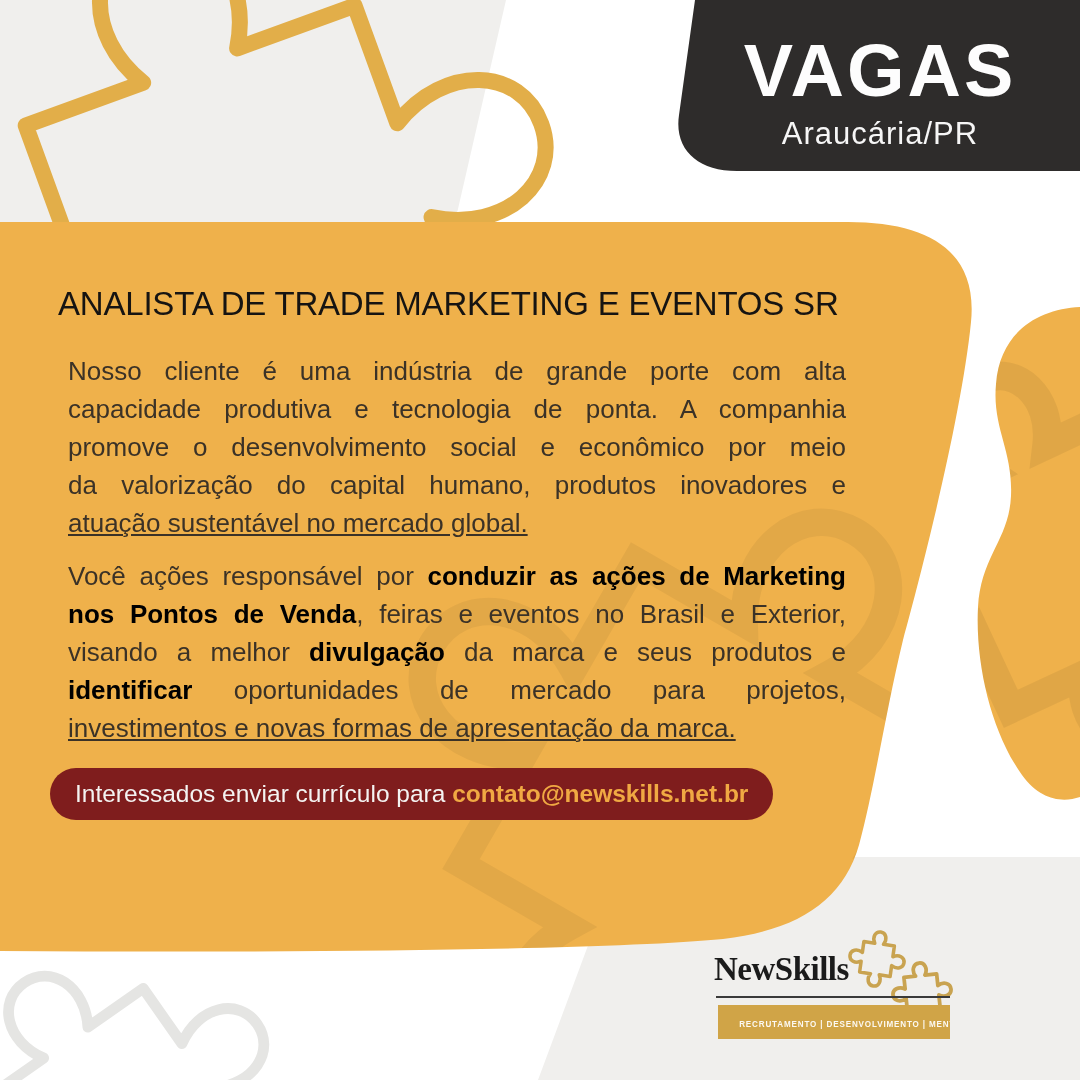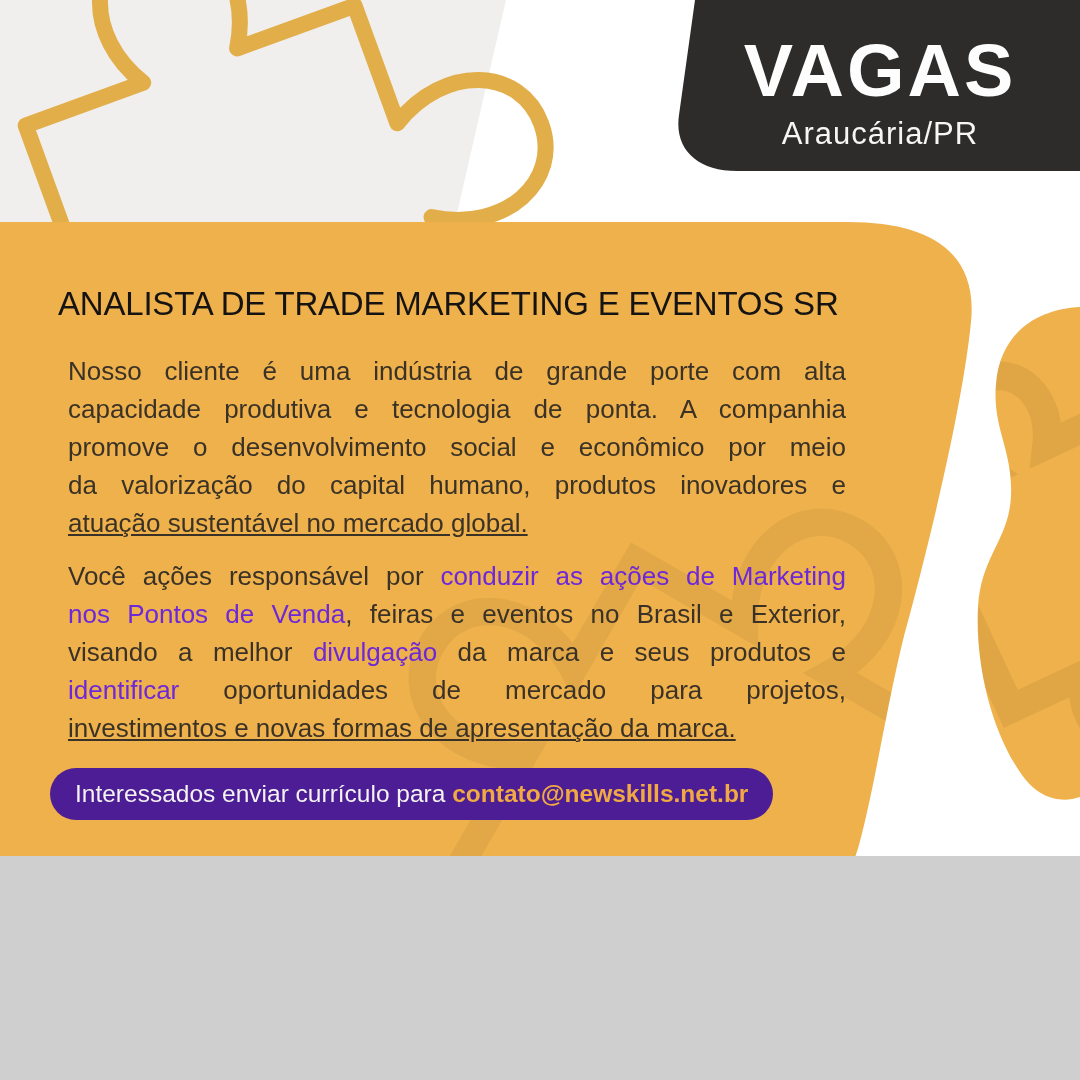--- a/index.html
+++ b/index.html
@@ -1,17 +1,17 @@
 <!DOCTYPE html>
 <html><head>
 <meta charset="utf-8">
 <style>
   html,body{margin:0;padding:0;background:#cfcfcf;}
   .canvas{
-    position:relative;width:1080px;height:856px;overflow:hidden;
+    position:relative;width:1080px;height:1080px;overflow:hidden;
     background:#ffffff;
     font-family:"Liberation Sans","DejaVu Sans",sans-serif;
   }
   .bg-svg{position:absolute;left:0;top:0;width:1080px;height:1080px;}
 
   
   .badge-text{
     position:absolute;left:700px;top:34px;width:360px;
     text-align:center;color:#ffffff;pointer-events:none;
   }
@@ -28,26 +28,26 @@
     font-size:33px;font-weight:400;letter-spacing:-0.2px;line-height:42px;
     color:#161412;
   }
 
   
   .para{position:absolute;left:68px;width:778px;color:#3b3227;font-size:26px;}
   .para-about{top:352px;}
   .para-resp{top:557px;}
   .jl{line-height:38px;height:38px;text-align:justify;text-align-last:justify;white-space:normal;}
   .jl-last{text-align-last:left;text-decoration:underline;}
-  .b{font-weight:400;color:#6d28d9;}
+  .b{font-weight:700;color:#000000;}
 
   
   .pill{
     position:absolute;left:50px;top:768px;height:52px;line-height:52px;
-    background:#4c1d95;border-radius:26px;padding:0 25px;
+    background:#7f1d1d;border-radius:26px;padding:0 25px;
     font-size:24.5px;color:#f4f3f1;white-space:nowrap;
   }
   .pill .email{color:#f0a943;font-weight:700;}
 
   
   .logo{position:absolute;left:690px;top:915px;width:300px;height:160px;}
   .logo-name{
     position:absolute;left:24px;top:32px;
     font-family:"Liberation Serif","DejaVu Serif",serif;
     font-size:33px;font-weight:700;letter-spacing:-0.5px;color:#1b1b1b;line-height:44px;

